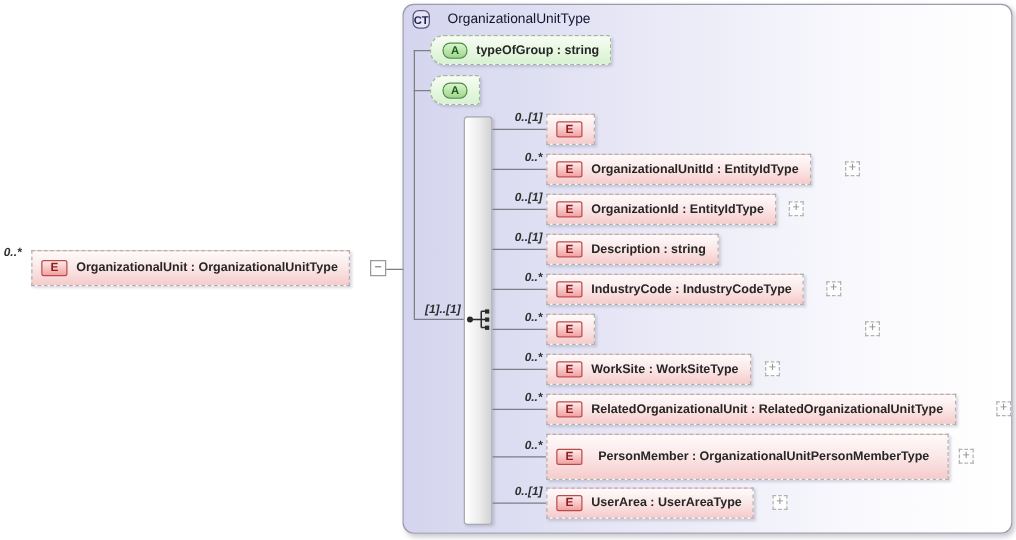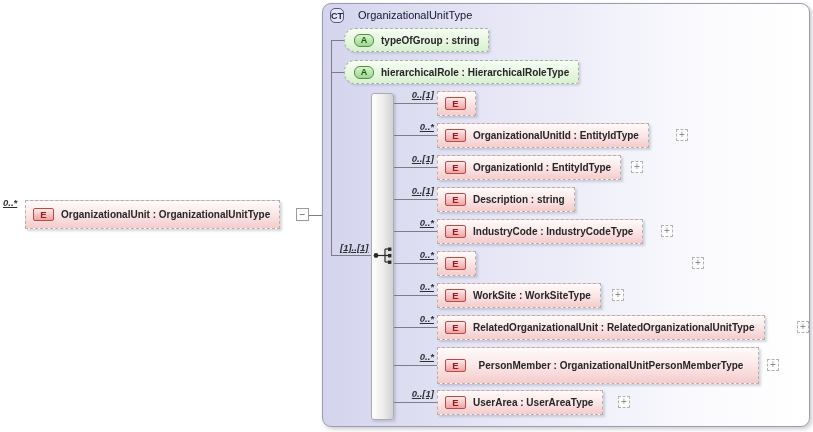--- a/index.html
+++ b/index.html
@@ -5,21 +5,21 @@
   * { box-sizing: border-box; }
   html,body { margin:0; padding:0; background:#ffffff; }
   body { font-family: "Liberation Sans", sans-serif; }
   .canvas { position:relative; width:813px; height:432px; background:#ffffff; overflow:hidden; }
 
   
   .hline { position:absolute; height:0; border-top:1px solid #7d7d86; }
   .vline { position:absolute; width:0; border-left:1px solid #7d7d86; }
 
   
-  .card { position:absolute; font-size:9.5px; font-style:italic; font-weight:700; color:#2e2e2e; white-space:nowrap;text-decoration:underline; }
+  .card { position:absolute; font-size:9.5px; font-style:italic; font-weight:700; color:#2e2e2e; white-space:nowrap; }
   .card.right { text-align:right; }
 
   
   .ct-box { position:absolute; left:322px; top:3px; width:488px; height:424px;
             border:1px solid #9b9bab; border-radius:9px;
             background:linear-gradient(to right, #d4d4ee 0%, #e6e6f6 35%, #fbfbfe 80%, #ffffff 100%);
             box-shadow:2px 2px 4px rgba(100,100,120,0.35); }
   .ct-badge { position:absolute; left:330px; top:8px; width:14px; height:15px;
               border:1px solid #5a5a78; border-radius:5px; background:#e4e4f6;
               color:#1d1d4e; font-size:9px; font-weight:700; display:flex; align-items:center; justify-content:center; }
@@ -81,21 +81,20 @@
   <div class="vline" style="left:331px; top:40px; height:215px;"></div>
   <div class="hline" style="left:331px; top:40px; width:13px;"></div>
   <div class="hline" style="left:331px; top:72px; width:13px;"></div>
 
   <div class="node attr" style="left:344px; top:28px;">
     <span class="a-badge">A</span>
     <span class="label">typeOfGroup : string</span>
   </div>
   <div class="node attr" style="left:344px; top:60px;">
     <span class="a-badge">A</span>
-    <span class="label">hierarchicalRole : HierarchicalRoleType</span>
   </div>
 
   <span class="card" style="left:340px; top:242px;">[1]..[1]</span>
   <div class="hline" style="left:331px; top:255px; width:40px;"></div>
   <div class="seq-bar"></div>
   <svg class="seq-icon" width="24" height="19" viewBox="0 0 24 19">
     <circle cx="4" cy="9.5" r="2.4" fill="#2a2a2a"></circle>
     <line x1="4" y1="9.5" x2="13" y2="9.5" stroke="#2a2a2a" stroke-width="1.2"></line>
     <line x1="13" y1="3" x2="13" y2="16" stroke="#2a2a2a" stroke-width="1.2"></line>
     <line x1="13" y1="3" x2="17" y2="3" stroke="#2a2a2a" stroke-width="1.2"></line>

